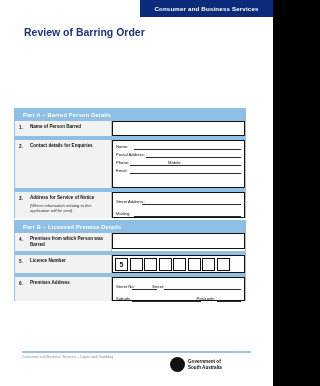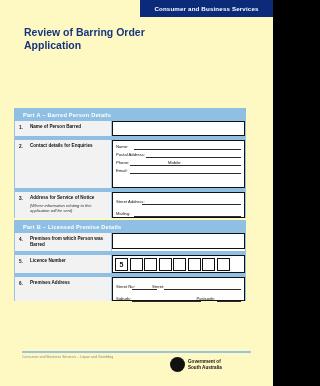--- a/index.html
+++ b/index.html
@@ -1,19 +1,19 @@
 <!DOCTYPE html>
 <html><head>
 <meta charset="utf-8">
 <style>
   html,body{margin:0;padding:0;background:#000;}
   body{width:273px;height:386px;overflow:hidden;
        font-family:"Liberation Sans","DejaVu Sans",sans-serif;}
 
-  .page{position:relative;width:273px;height:386px;background:#fef9c3;overflow:hidden;}
+  .page{position:relative;width:273px;height:386px;background:#ffffff;overflow:hidden;}
 
   
   .banner{position:absolute;top:0;left:140px;width:133px;height:17px;
           background:#0b2a7a;display:flex;align-items:center;justify-content:center;}
   .banner-text{color:#ffffff;font-size:6.2px;font-weight:bold;letter-spacing:.15px;white-space:nowrap;}
 
   
   .title{position:absolute;left:24px;top:26px;width:200px;
          color:#17357e;font-weight:bold;font-size:10.5px;line-height:12.5px;}
   .title .l2{display:block;}
@@ -62,21 +62,20 @@
 <body>
 
 <div class="page">
 
   <div class="banner">
     <span class="banner-text">Consumer and Business Services</span>
   </div>
 
   <div class="title">
     <span>Review of Barring Order</span>
-    <span class="l2">Application</span>
   </div>
 
   <div class="form">
 
     <div class="part-head">
       <span class="part-head-text">Part A  –  Barred Person Details</span>
     </div>
 
     <div class="row">
       <div class="lbl">

